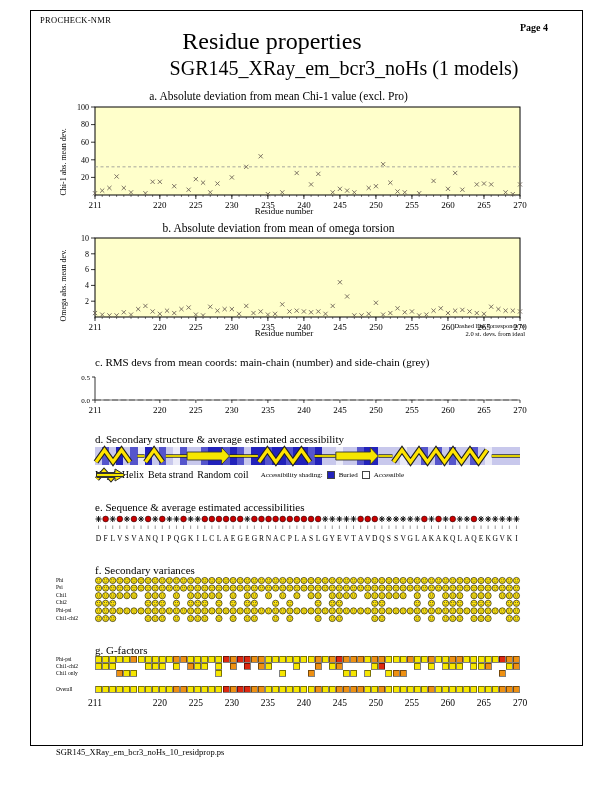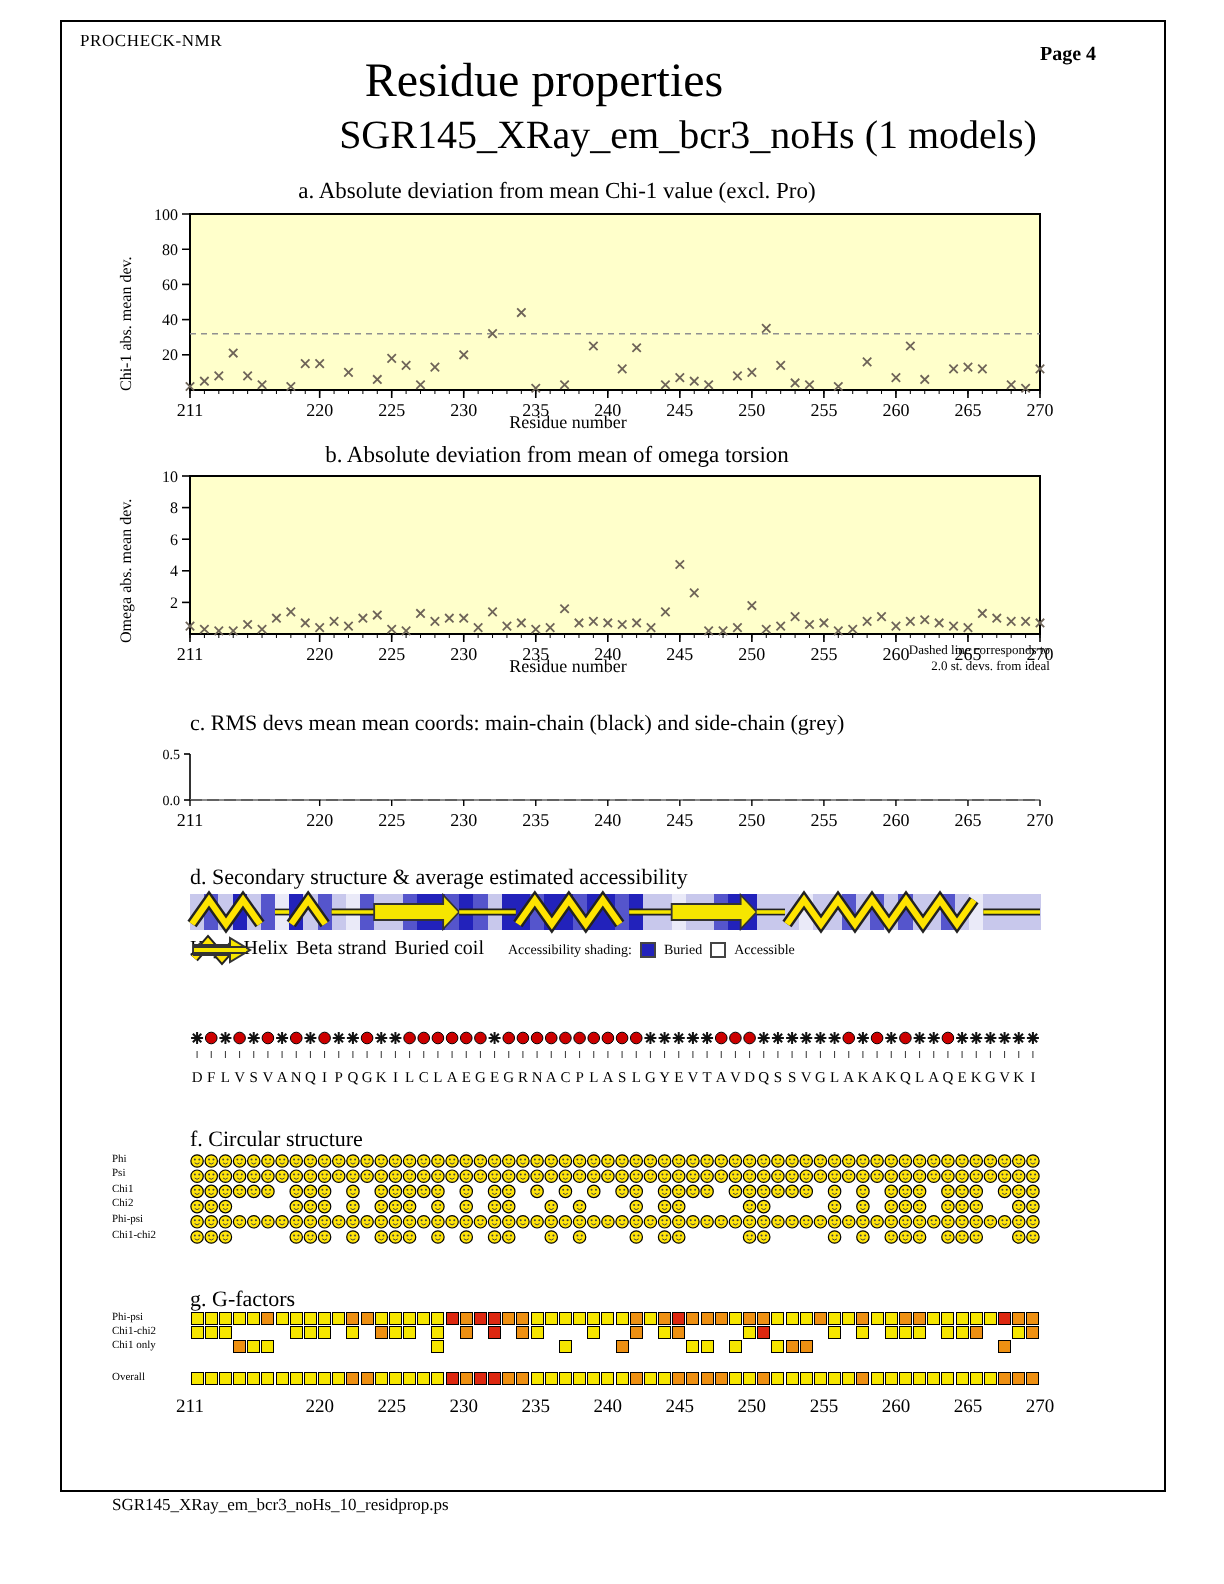--- a/index.html
+++ b/index.html
@@ -338,21 +338,21 @@
       <path d="M448.493220338983,73.58000000000001L452.69322033898305,77.78M448.493220338983,77.78L452.69322033898305,73.58000000000001" stroke="#6e6458" stroke-width="0.9" fill="none"></path>
       <path d="M455.6966101694915,73.58000000000001L459.89661016949157,77.78M455.6966101694915,77.78L459.89661016949157,73.58000000000001" stroke="#6e6458" stroke-width="0.9" fill="none"></path>
       <path d="M462.9,74.37L467.1,78.57M462.9,78.57L467.1,74.37" stroke="#6e6458" stroke-width="0.9" fill="none"></path>
     </svg>
   <div class="abs xlab" style="top:328px">Residue number</div>
   <div class="abs note" style="left:400px;top:322px;width:125px">
     <span>Dashed line corresponds to</span><br>
     <span>2.0 st. devs. from ideal</span>
   </div>
 
-  <div class="abs sec-title" style="top:356px">c. RMS devs mean mean coords: main-chain (black) and side-chain (grey)</div>
+  <div class="abs sec-title" style="top:356px">c. RMS devs from mean coords: main-chain (number) and side-chain (grey)</div>
   <svg id="plotC" class="abs" style="left:55px;top:372px" width="500" height="45">
       <line x1="40" y1="5" x2="40" y2="28" stroke="#000" stroke-width="0.8"></line>
       <line x1="37" y1="5" x2="40" y2="5" stroke="#000" stroke-width="0.8"></line>
       <text x="35" y="7.5" font-size="7" text-anchor="end" font-family="Liberation Serif, DejaVu Serif, serif" fill="#000">0.5</text>
       <line x1="37" y1="28" x2="40" y2="28" stroke="#000" stroke-width="0.8"></line>
       <text x="35" y="30.5" font-size="7" text-anchor="end" font-family="Liberation Serif, DejaVu Serif, serif" fill="#000">0.0</text>
       <line x1="40" y1="28" x2="465" y2="28" stroke="#555" stroke-width="0.9" stroke-dasharray="6,2.5"></line>
       <line x1="40" y1="28" x2="465" y2="28" stroke="#000000" stroke-width="0.5"></line>
       <line x1="40" y1="28" x2="465" y2="28" stroke="#999999" stroke-width="0.5"></line>
       <line x1="40" y1="28" x2="40" y2="31" stroke="#000" stroke-width="0.7"></line>
@@ -474,28 +474,29 @@
       </svg>
     <span>Helix</span>
     <svg width="32" height="14">
         <polygon points="2,4.5 20,4.5 20,1 30,7 20,13 20,9.5 2,9.5" fill="#f6e600" stroke="#333" stroke-width="1"></polygon>
       </svg>
     <span>Beta strand</span>
     <svg width="30" height="14">
         <line x1="2" y1="7" x2="28" y2="7" stroke="#333" stroke-width="4"></line>
         <line x1="2" y1="7" x2="28" y2="7" stroke="#f6e600" stroke-width="2"></line>
       </svg>
-    <span>Buried coil</span>
+    <span>Random coil</span>
     <span class="ksmall" style="margin-left:8px">Accessibility shading:</span>
     <span class="sq" id="buried-sq" style="background: rgb(34, 34, 187);"></span>
     <span class="ksmall">Buried</span>
     <span class="sq" style="background:#fff"></span>
     <span class="ksmall">Accessible</span>
   </div>
 
+  <div class="abs sec-title" style="top:501px">e. Sequence &amp; average estimated accessibilities</div>
   <svg id="seqpanel" class="abs" style="left:95px;top:513px" width="426" height="34">
       <g stroke="#111" stroke-width="1">
         <line x1="0.5416666666666665" y1="6" x2="6.541666666666666" y2="6"></line>
         <line x1="1.4203463231070237" y1="3.8786796564403576" x2="5.66298701022631" y2="8.121320343559642"></line>
         <line x1="3.5416666666666665" y1="3" x2="3.5416666666666665" y2="9"></line>
         <line x1="5.662987010226309" y1="3.878679656440357" x2="1.4203463231070241" y2="8.121320343559642"></line>
       </g>
       <line x1="3.5416666666666665" y1="12.5" x2="3.5416666666666665" y2="16" stroke="#333" stroke-width="0.5"></line>
       <text x="3.5416666666666665" y="28" font-size="7.5" text-anchor="middle" font-family="Liberation Serif, DejaVu Serif, serif" fill="#000">D</text>
       <circle cx="10.625" cy="6" r="2.9" fill="#cc0000" stroke="#000" stroke-width="0.5"></circle>
@@ -820,21 +821,21 @@
       <g stroke="#111" stroke-width="1">
         <line x1="418.4583333333333" y1="6" x2="424.4583333333333" y2="6"></line>
         <line x1="419.33701298977365" y1="3.8786796564403576" x2="423.579653676893" y2="8.121320343559642"></line>
         <line x1="421.4583333333333" y1="3" x2="421.4583333333333" y2="9"></line>
         <line x1="423.579653676893" y1="3.878679656440357" x2="419.33701298977365" y2="8.121320343559642"></line>
       </g>
       <line x1="421.4583333333333" y1="12.5" x2="421.4583333333333" y2="16" stroke="#333" stroke-width="0.5"></line>
       <text x="421.4583333333333" y="28" font-size="7.5" text-anchor="middle" font-family="Liberation Serif, DejaVu Serif, serif" fill="#000">I</text>
     </svg>
 
-  <div class="abs sec-title" style="top:564px">f. Circular structure</div>
+  <div class="abs sec-title" style="top:564px">f. Secondary variances</div>
   <div id="flabels">
       <div class="abs rowlab" style="left: 56px; top: 576.5px;">Phi</div>
       <div class="abs rowlab" style="left: 56px; top: 584.1px;">Psi</div>
       <div class="abs rowlab" style="left: 56px; top: 591.7px;">Chi1</div>
       <div class="abs rowlab" style="left: 56px; top: 599.3px;">Chi2</div>
       <div class="abs rowlab" style="left: 56px; top: 606.9px;">Phi-psi</div>
       <div class="abs rowlab" style="left: 56px; top: 614.5px;">Chi1-chi2</div>
     </div>
   <svg id="fpanel" class="abs" style="left:95px;top:576px" width="426" height="48">
       <circle cx="3.5416666666666665" cy="4.5" r="3.1" fill="#ffe40a" stroke="#000" stroke-width="0.6"></circle>

